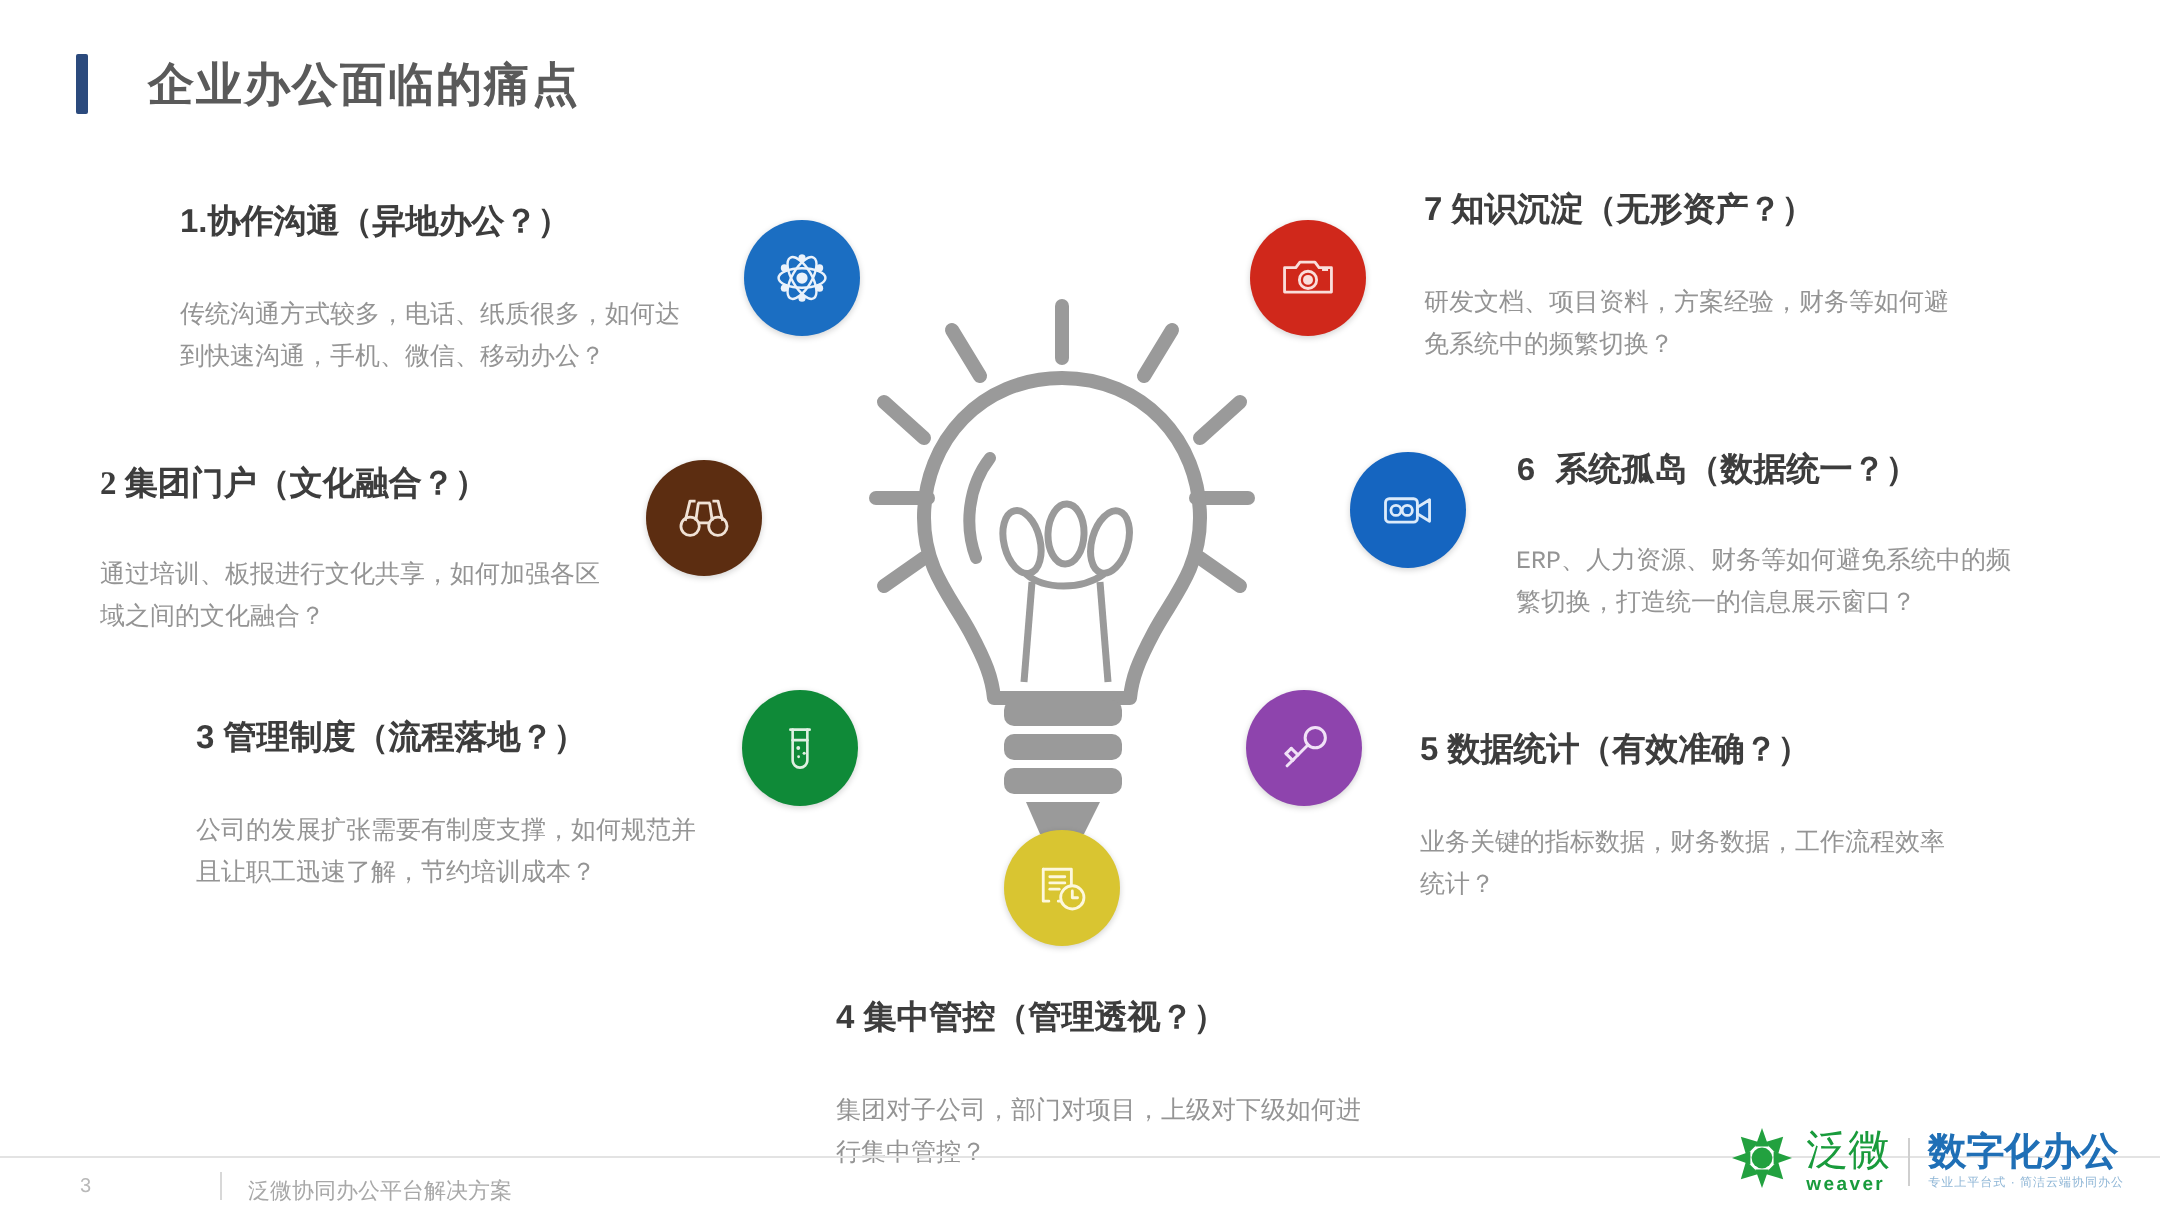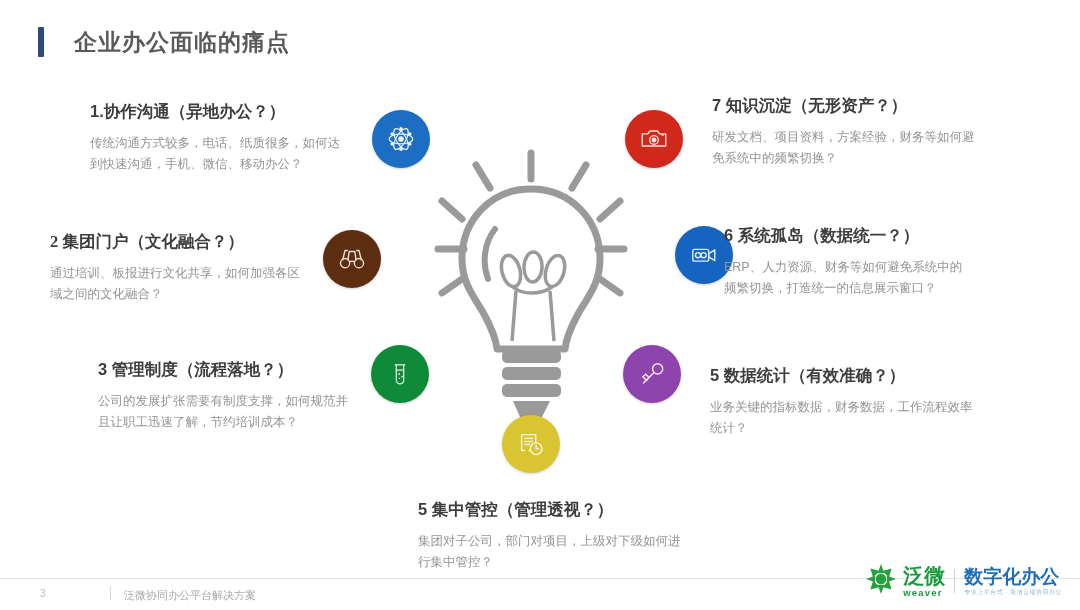--- a/index.html
+++ b/index.html
@@ -66,21 +66,21 @@
     font-size: 16.5px;
     font-weight: 700;
     color: #3d3d3d;
     line-height: 1.4;
     white-space: nowrap;
   }
   .block-body {
     font-size: 12.5px;
     color: #949494;
     line-height: 1.65;
-    margin-top: 10px;
+    margin-top: 24px;
   }
   .align-right { text-align: left; }
   .align-left  { text-align: left; }
 
   
   .footer-rule {
     position: absolute;
     left: 0;
     top: 578px;
     width: 1080px;
@@ -116,21 +116,21 @@
     position: absolute;
     right: 18px;
     top: 562px;
     display: flex;
     align-items: center;
     height: 38px;
   }
   .logo-mark { margin-right: 5px; }
   .logo-cn {
     font-size: 21px;
-    font-weight: 700;
+    font-weight: 400;
     color: #199b3c;
     letter-spacing: 0px;
     line-height: 1;
   }
   .logo-en {
     font-size: 9.5px;
     font-weight: 700;
     color: #199b3c;
     letter-spacing: 1.2px;
     line-height: 1;
@@ -324,30 +324,30 @@
   <div class="block-title">2 集团门户（文化融合？）</div>
   <div class="block-body">通过培训、板报进行文化共享，如何加强各区域之间的文化融合？</div>
 </div>
 
 <div class="block align-right" style="left:98px; top:358px; width:258px;">
   <div class="block-title">3 管理制度（流程落地？）</div>
   <div class="block-body">公司的发展扩张需要有制度支撑，如何规范并且让职工迅速了解，节约培训成本？</div>
 </div>
 
 <div class="block align-left" style="left:418px; top:498px; width:265px;">
-  <div class="block-title">5 集中管控（管理透视？）</div>
+  <div class="block-title">4 集中管控（管理透视？）</div>
   <div class="block-body">集团对子公司，部门对项目，上级对下级如何进行集中管控？</div>
 </div>
 
 <div class="block align-left" style="left:710px; top:364px; width:268px;">
   <div class="block-title">5 数据统计（有效准确？）</div>
   <div class="block-body">业务关键的指标数据，财务数据，工作流程效率统计？</div>
 </div>
 
-<div class="block align-left" style="left:724px; top:224px; width:250px;">
+<div class="block align-left" style="left:758px; top:224px; width:250px;font-family:Liberation Mono, monospace;">
   <div class="block-title">6 系统孤岛（数据统一？）</div>
   <div class="block-body">ERP、人力资源、财务等如何避免系统中的频繁切换，打造统一的信息展示窗口？</div>
 </div>
 
 <div class="block align-left" style="left:712px; top:94px; width:264px;">
   <div class="block-title">7 知识沉淀（无形资产？）</div>
   <div class="block-body">研发文档、项目资料，方案经验，财务等如何避免系统中的频繁切换？</div>
 </div>
 
 <div class="footer-rule"></div>

